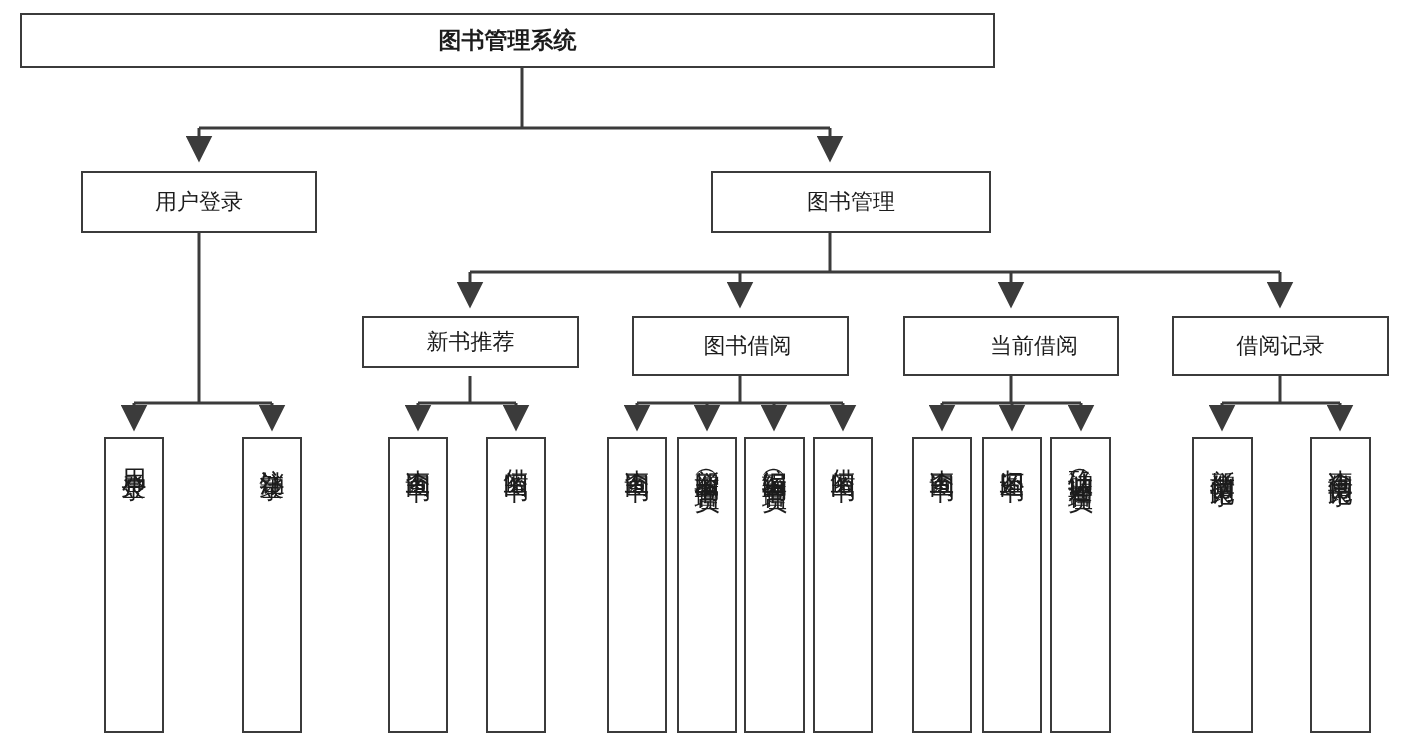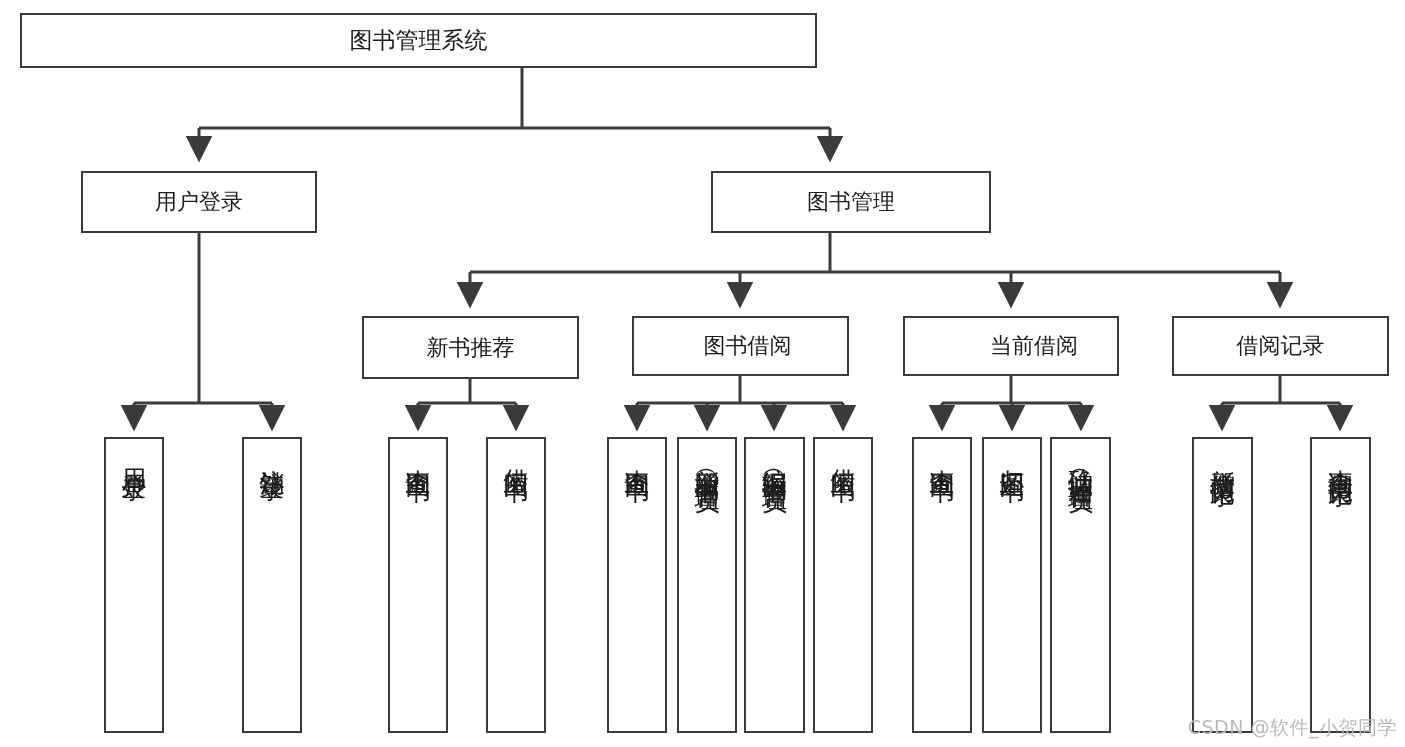--- a/index.html
+++ b/index.html
@@ -113,30 +113,30 @@
       <path d="M1081,403 L1081,427" marker-end="url(#arrow)"></path>
 
       <path d="M1280,376 L1280,403"></path>
       <path d="M1222,403 L1340,403"></path>
       <path d="M1222,403 L1222,427" marker-end="url(#arrow)"></path>
       <path d="M1340,403 L1340,427" marker-end="url(#arrow)"></path>
     </g>
   </svg>
 
   <div id="nodes">
-      <div class="node node-root" style="left: 20px; top: 13px; width: 797px; height: 55px;">
+      <div class="node node-root" style="left: 20px; top: 13px; width: 975px; height: 55px; font-weight: bold;">
         <span class="label">图书管理系统</span>
       </div>
       <div class="node node-l2" style="left: 81px; top: 171px; width: 236px; height: 62px;">
         <span class="label">用户登录</span>
       </div>
       <div class="node node-l2" style="left: 711px; top: 171px; width: 280px; height: 62px;">
         <span class="label">图书管理</span>
       </div>
-      <div class="node node-l3" style="left: 362px; top: 316px; width: 217px; height: 63px;">
+      <div class="node node-l3" style="left: 362px; top: 316px; width: 217px; height: 52px;">
         <span class="label">新书推荐</span>
       </div>
       <div class="node node-l3" style="left: 632px; top: 316px; width: 217px; height: 60px; padding-left: 14px;">
         <span class="label">图书借阅</span>
       </div>
       <div class="node node-l3" style="left: 903px; top: 316px; width: 216px; height: 60px; padding-left: 46px;">
         <span class="label">当前借阅</span>
       </div>
       <div class="node node-l3" style="left: 1172px; top: 316px; width: 217px; height: 60px;">
         <span class="label">借阅记录</span>
@@ -175,14 +175,13 @@
         <span class="label">确认归还（管理员）</span>
       </div>
       <div class="node node-leaf" style="left: 1192px; top: 437px; width: 61px; height: 296px;">
         <span class="label">新增借阅记录</span>
       </div>
       <div class="node node-leaf" style="left: 1310px; top: 437px; width: 61px; height: 296px;">
         <span class="label">查询借阅记录</span>
       </div>
     </div>
 
-  <div id="watermark">CSDN @软件_小贺同学</div>
 </div>
 
 </body></html>

